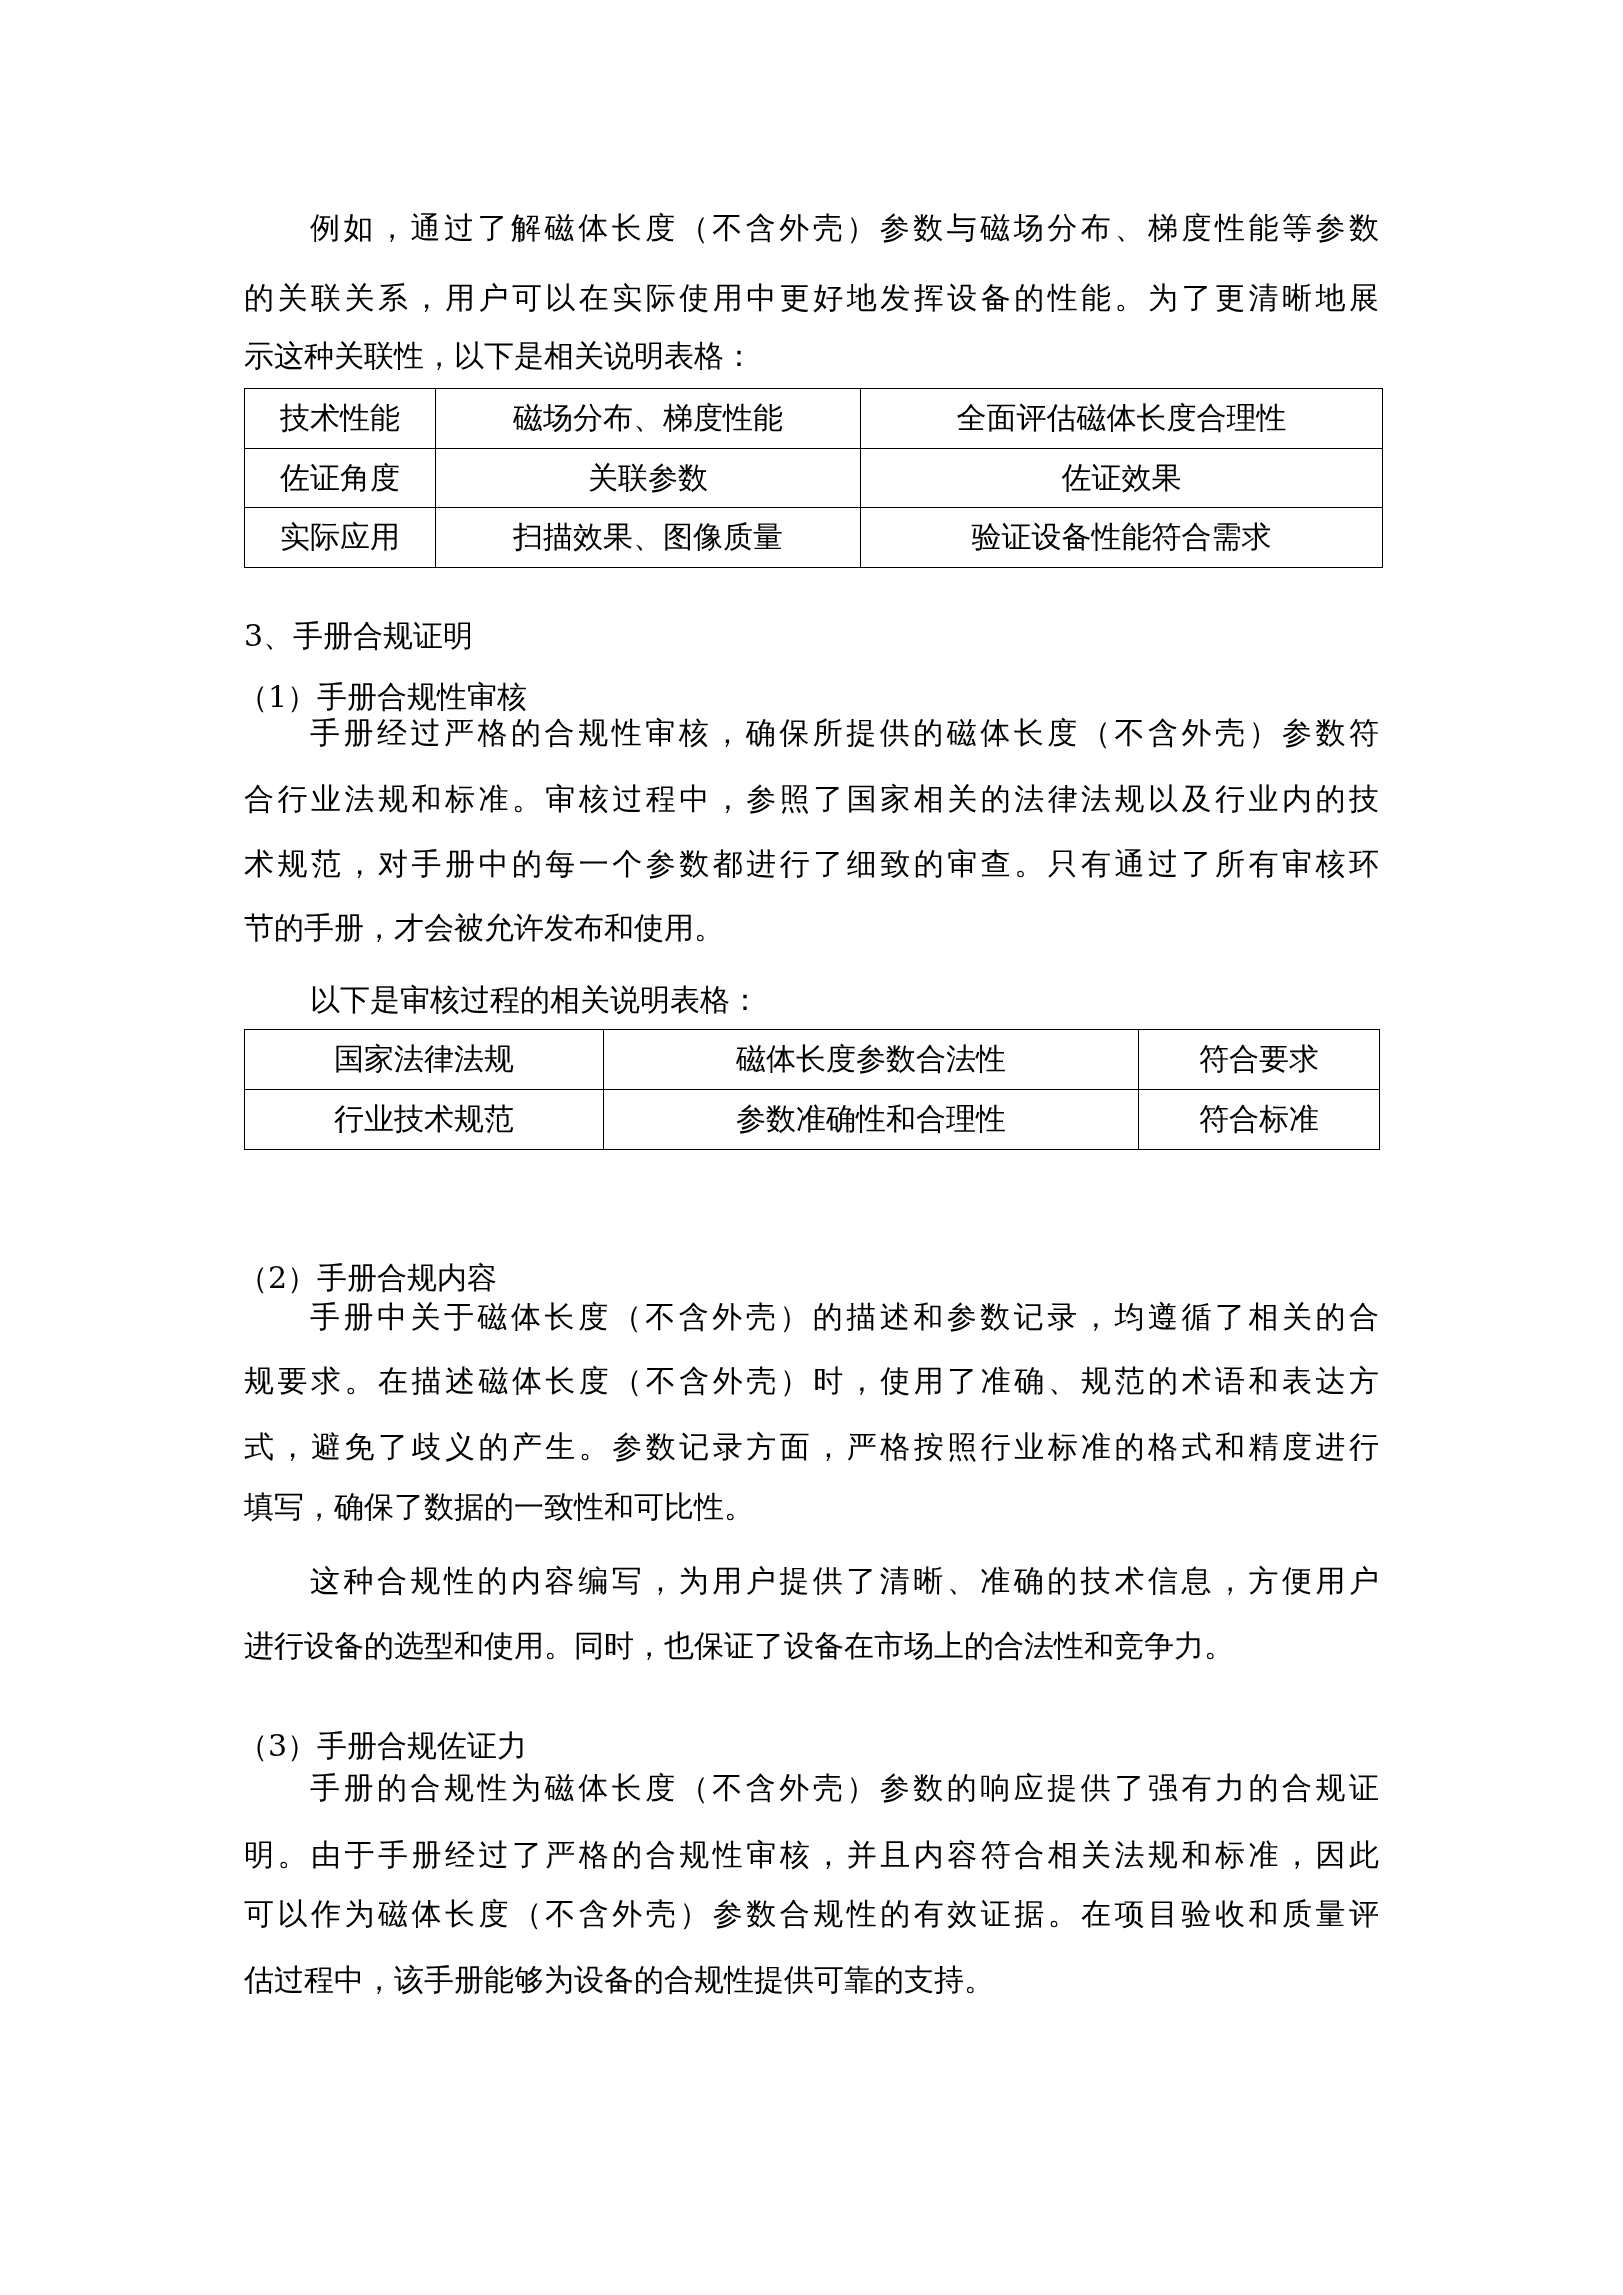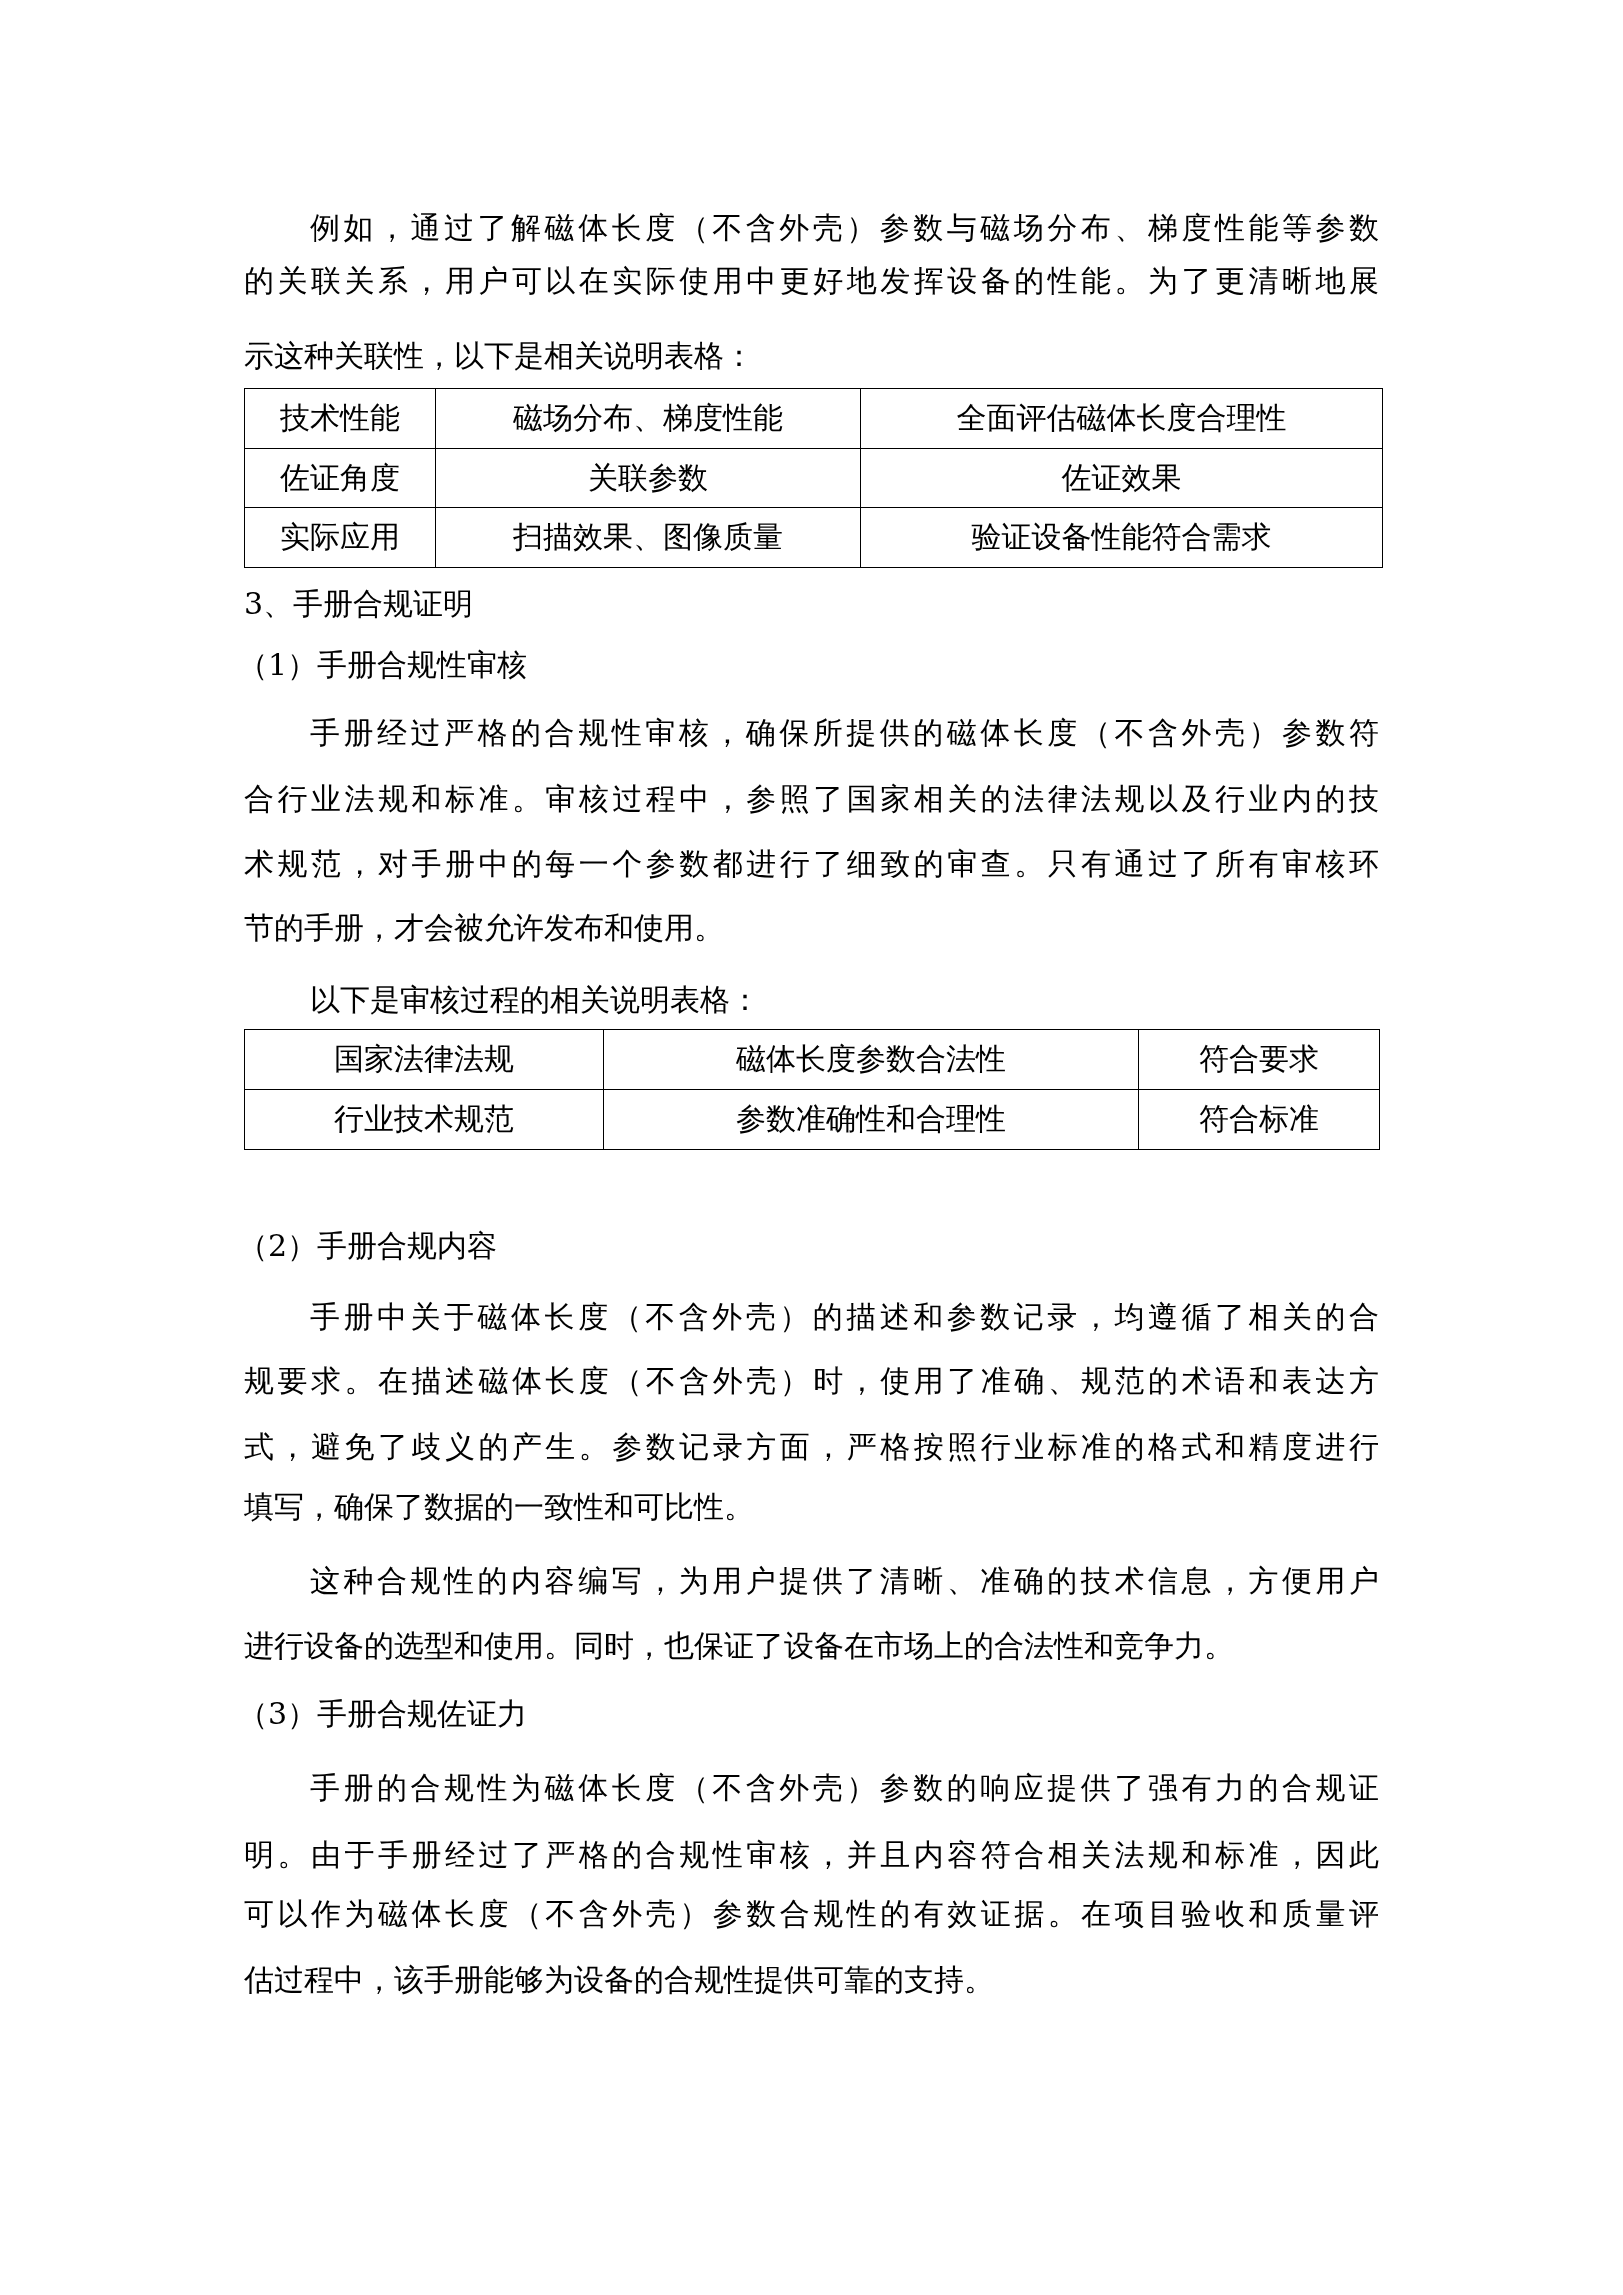--- a/index.html
+++ b/index.html
@@ -2,31 +2,31 @@
 <html style="font-size:10.5px"><head>
 <meta charset="utf-8">
 <style>
   html, body { margin: 0; padding: 0; background: #ffffff; }
   body { width: 1623px; height: 2295px; position: relative; overflow: hidden;
          font-family: "DejaVu Serif", "Liberation Serif", serif; color: #000; }
   .line { position: absolute; left: 244px; width: 1135px; height: 39px; line-height: 39px;
           font-size: 30px; white-space: nowrap; }
   .full { text-align: justify; text-align-last: justify; }
   .indent { padding-left: 66px; box-sizing: border-box; }
-  .heading { font-size: 30px; }
+  .heading { font-size: 30px; margin-top: 32px; }
   table.doc-table { position: absolute; border-collapse: collapse; table-layout: fixed; }
   table.doc-table td { border-left: 0.7px solid #000; border-right: 0.7px solid #000;
        border-top: 1.3px solid #000; border-bottom: 1.3px solid #000;
        text-align: center; vertical-align: middle; font-size: 30px; padding: 0; white-space: nowrap; }
 </style>
 </head>
 <body>
 
 <div class="line full indent" style="top:208px">例如，通过了解磁体长度（不含外壳）参数与磁场分布、梯度性能等参数</div>
-<div class="line full" style="top:261px">的关联关系，用户可以在实际使用中更好地发挥设备的性能。为了更清晰地展</div>
+<div class="line full" style="top:278px">的关联关系，用户可以在实际使用中更好地发挥设备的性能。为了更清晰地展</div>
 <div class="line" style="top:336px">示这种关联性，以下是相关说明表格：</div>
 
 <table class="doc-table" style="left:244px; top:388px; width:1139px;">
   <colgroup>
       <col style="width:191px">
       <col style="width:425px">
       <col style="width:522px">
     </colgroup>
   <tbody>
       <tr style="height:60px">

